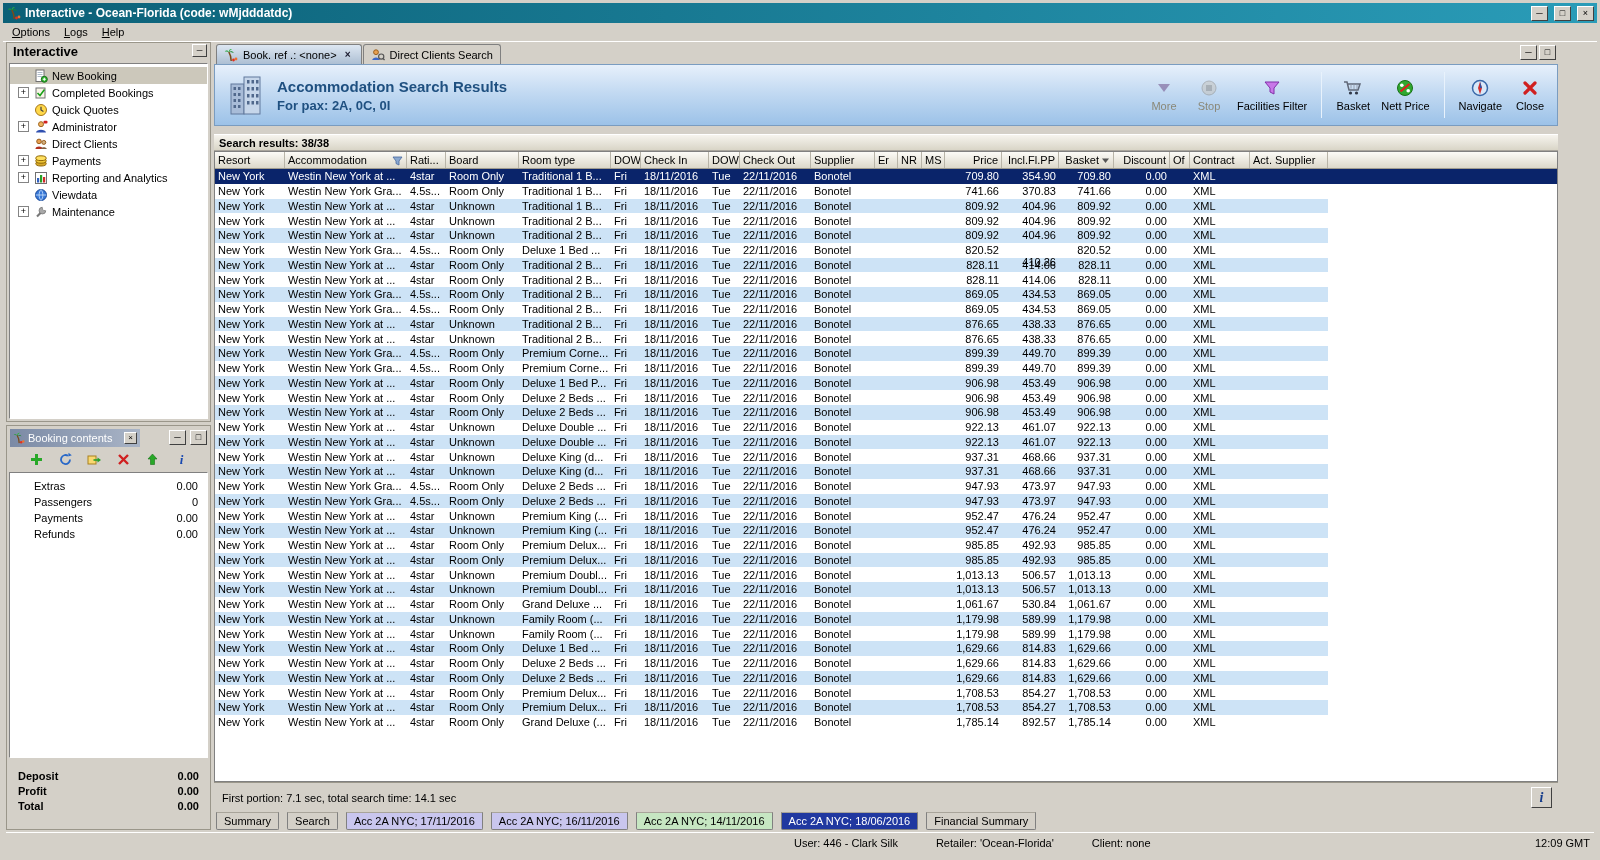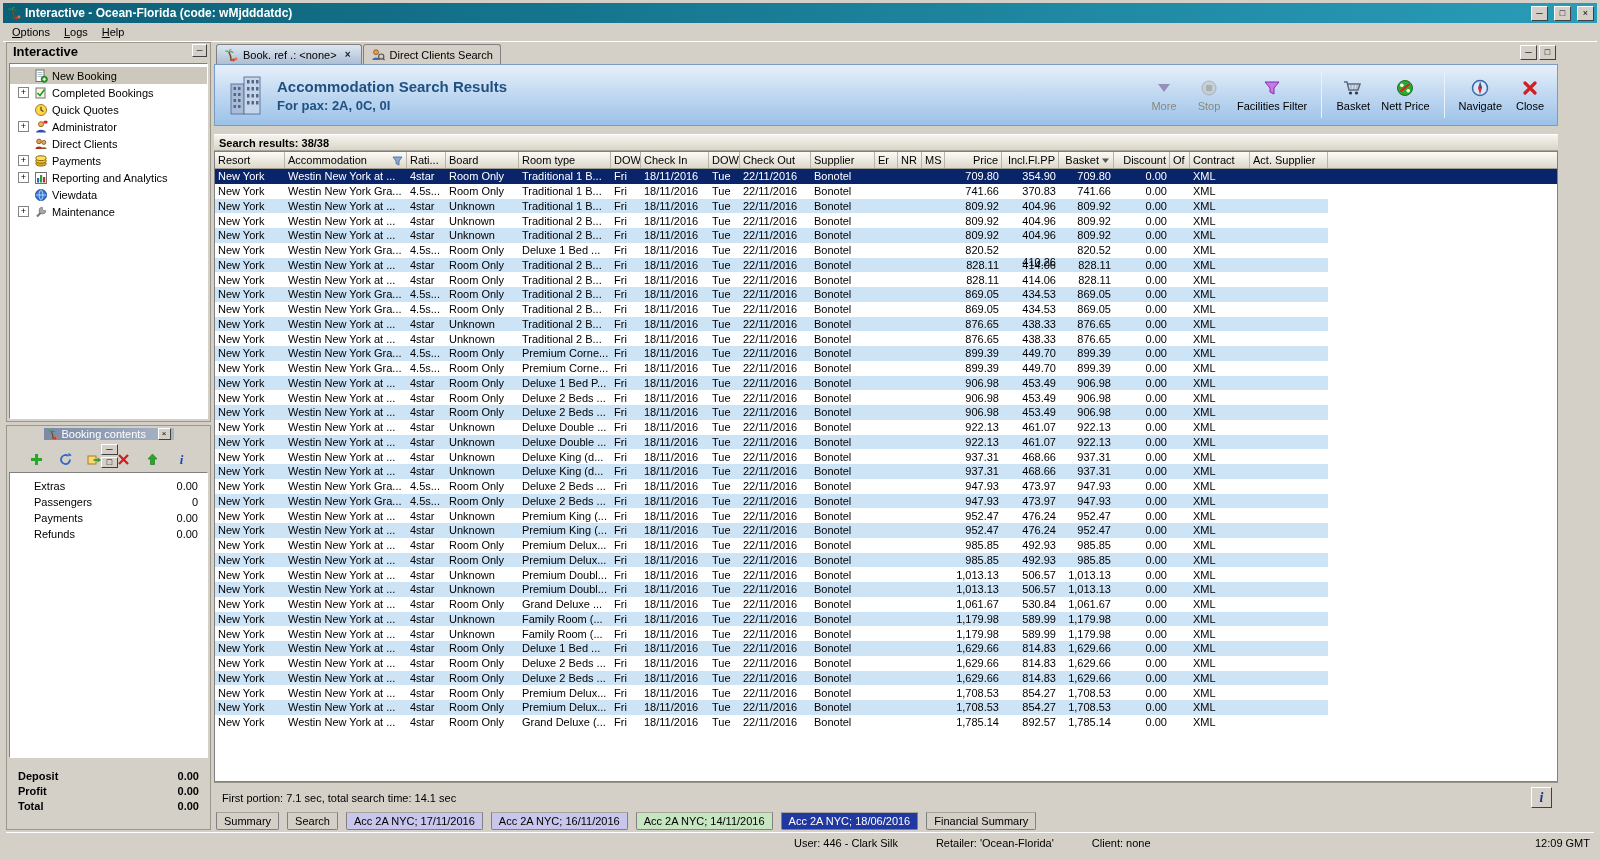--- a/index.html
+++ b/index.html
@@ -26,21 +26,21 @@
   .panel-header .ptitle{font-size:13px;font-weight:bold;flex:1;}
   .panel-btn{width:15px;height:13px;border:1px solid;border-color:#fff #404040 #404040 #fff;background:var(--chrome);font-size:8px;display:flex;align-items:center;justify-content:center;line-height:1;}
   .tree{flex:1;background:#fff;border:1px solid;border-color:#808080 #fff #fff #808080;margin:0 2px 2px 2px;padding-top:3px;overflow:hidden;}
   .tree-item{height:17px;display:flex;align-items:center;gap:4px;padding-left:8px;}
   .tree-item.selected{background:#ccc8bb;}
   .expander{width:11px;height:11px;border:1px solid #848484;background:#fff;font-size:9px;line-height:9px;text-align:center;flex:0 0 auto;}
   .expander.empty{border:none;background:transparent;}
   .tree-icon{width:15px;height:15px;flex:0 0 auto;display:flex;align-items:center;justify-content:center;}
 
   .booking-panel{flex:1;border:1px solid #9a968a;background:var(--chrome);display:flex;flex-direction:column;}
-  .dock-row{height:21px;display:flex;align-items:center;padding:2px 3px 0 3px;gap:2px;flex-direction:column;}
+  .dock-row{height:21px;display:flex;align-items:center;padding:2px 3px 0 3px;gap:2px;}
   .dock-caption{height:18px;width:130px;display:flex;align-items:center;gap:3px;padding:0 3px;background:linear-gradient(90deg,#7b8aa5,#a9b4c6);color:#fff;}
   .dock-caption .dtitle{flex:1;font-size:11px;white-space:nowrap;overflow:hidden;}
   .dock-caption svg{width:12px;height:12px;}
   .dock-x{width:13px;height:12px;background:var(--chrome);border:1px solid;border-color:#fff #404040 #404040 #fff;color:#000;font-size:8px;display:flex;align-items:center;justify-content:center;line-height:1;}
   .dock-spacer{flex:1;}
   .booking-toolbar{height:25px;display:flex;align-items:center;justify-content:center;gap:13px;}
   .bt-icon{width:16px;height:16px;display:flex;align-items:center;justify-content:center;}
   .booking-list{flex:1;background:#fff;border:1px solid;border-color:#808080 #fff #fff #808080;margin:0 2px;padding-top:5px;}
   .blist-row{height:16px;display:flex;align-items:center;padding:0 9px 0 24px;}
   .blist-row .lbl{flex:1;}

